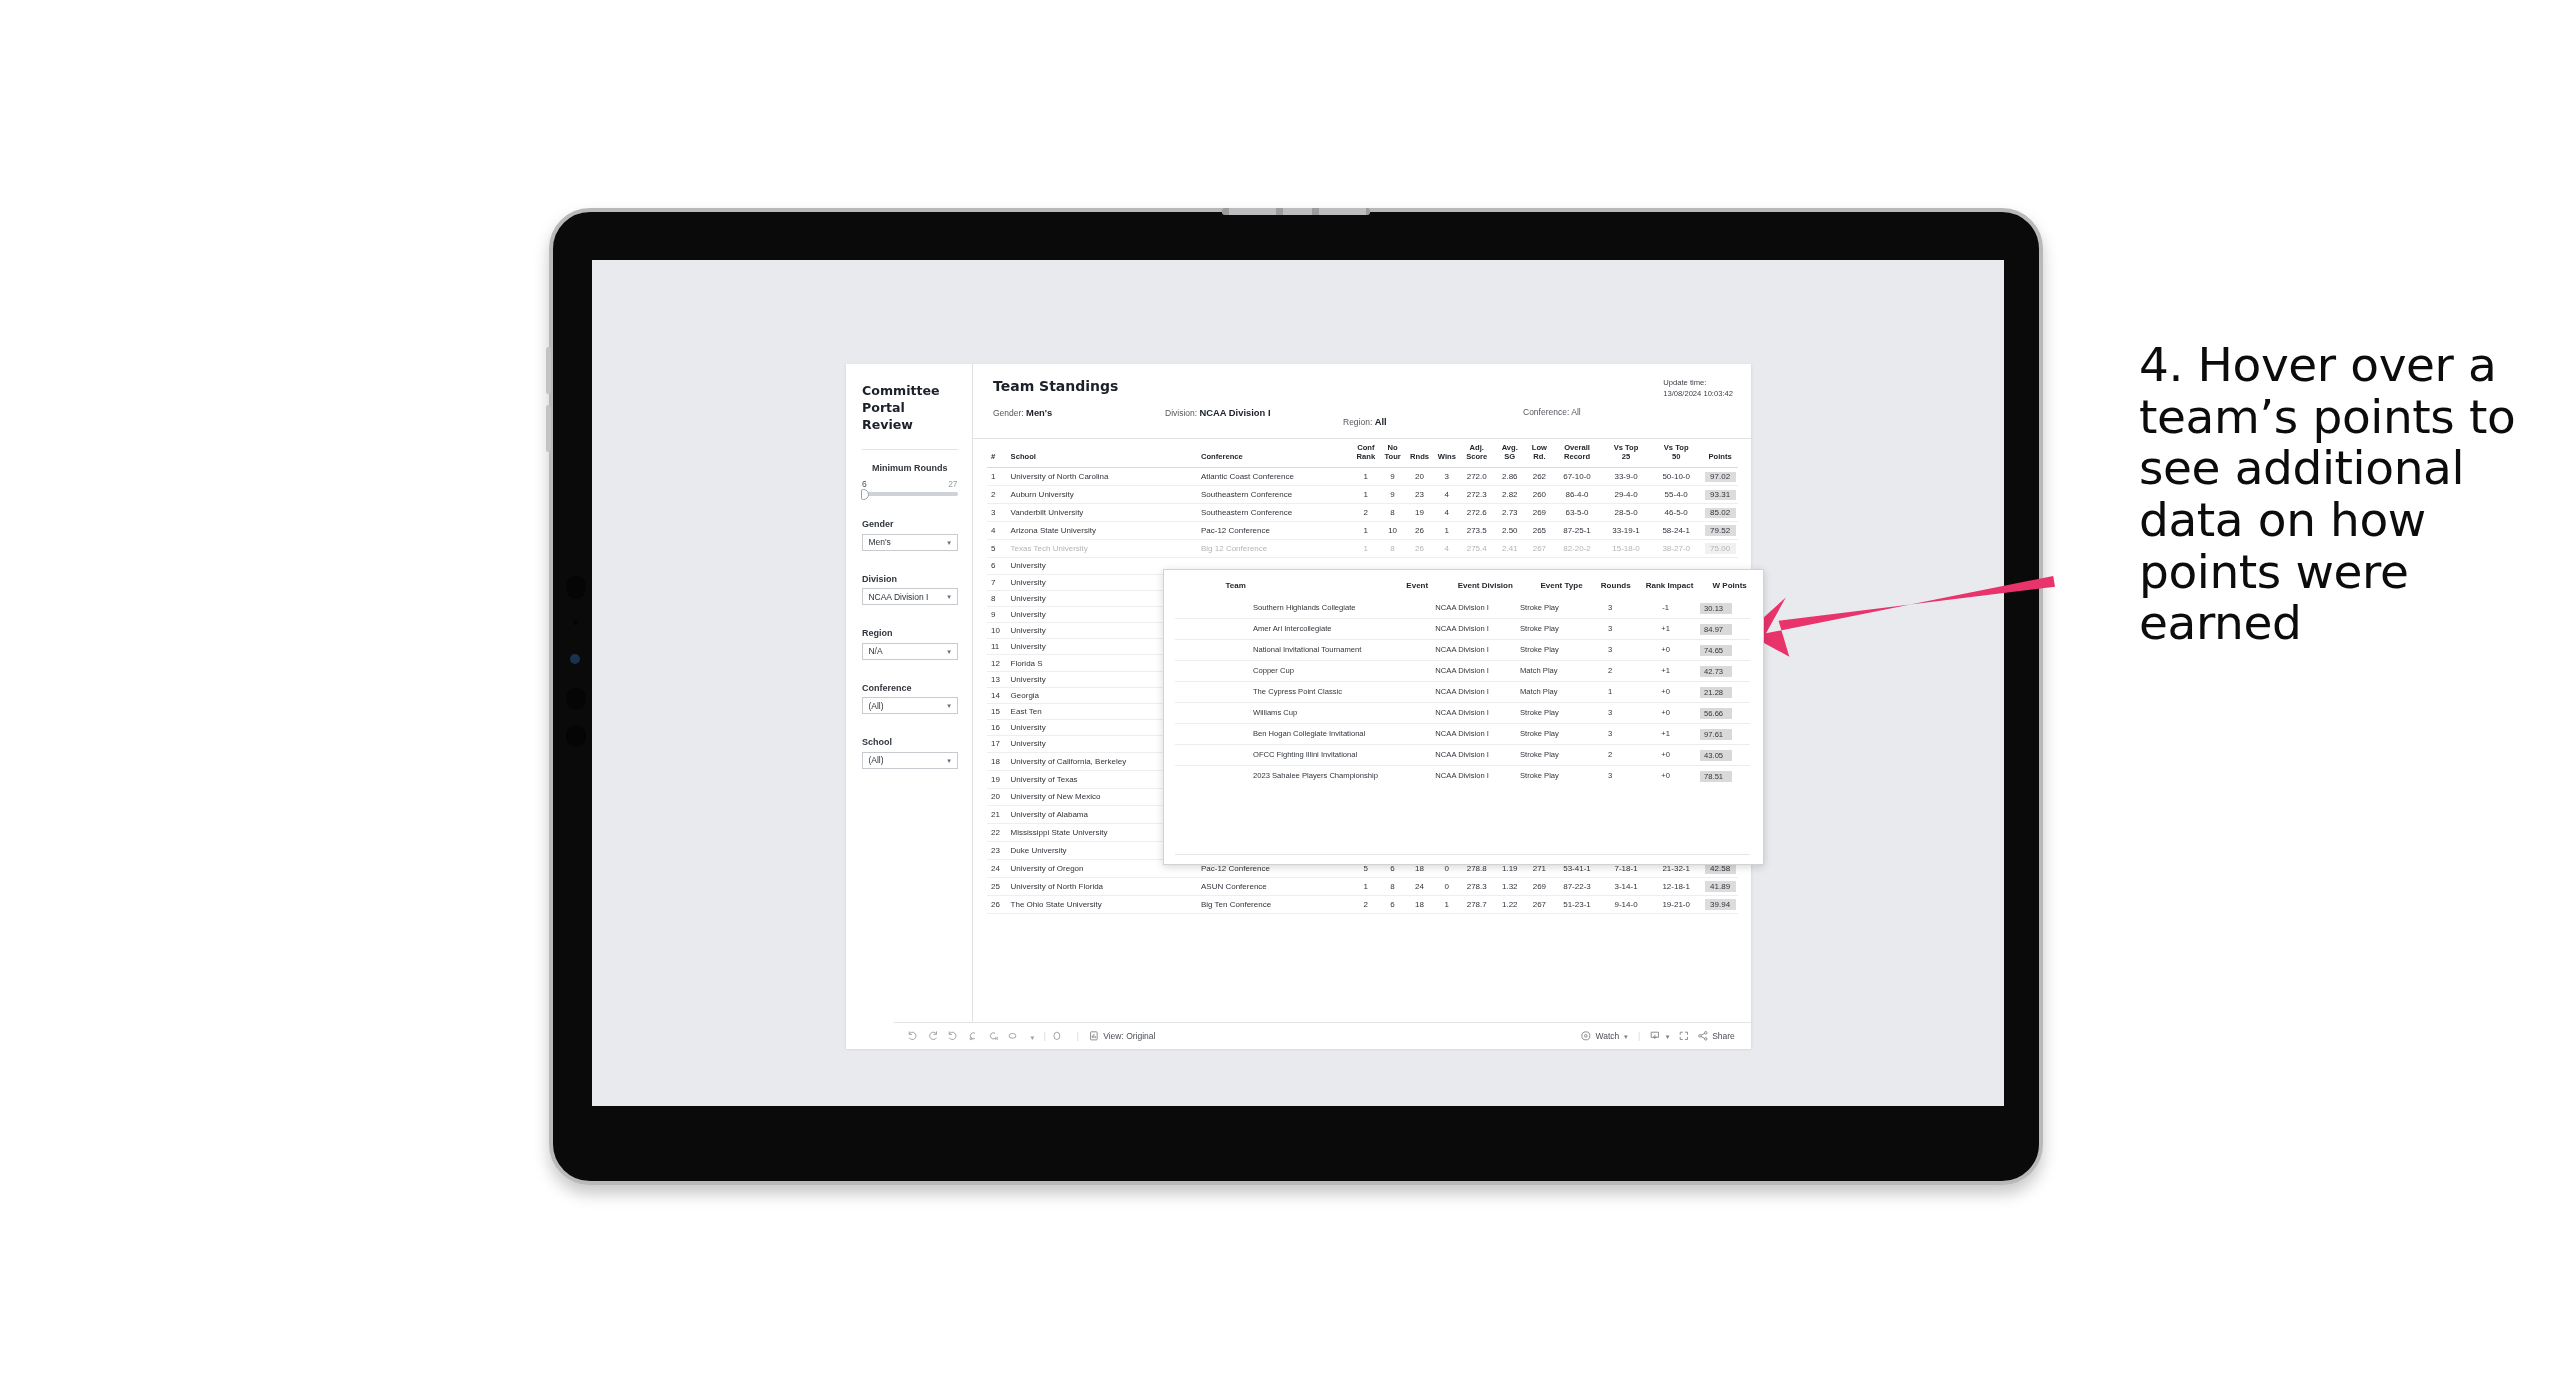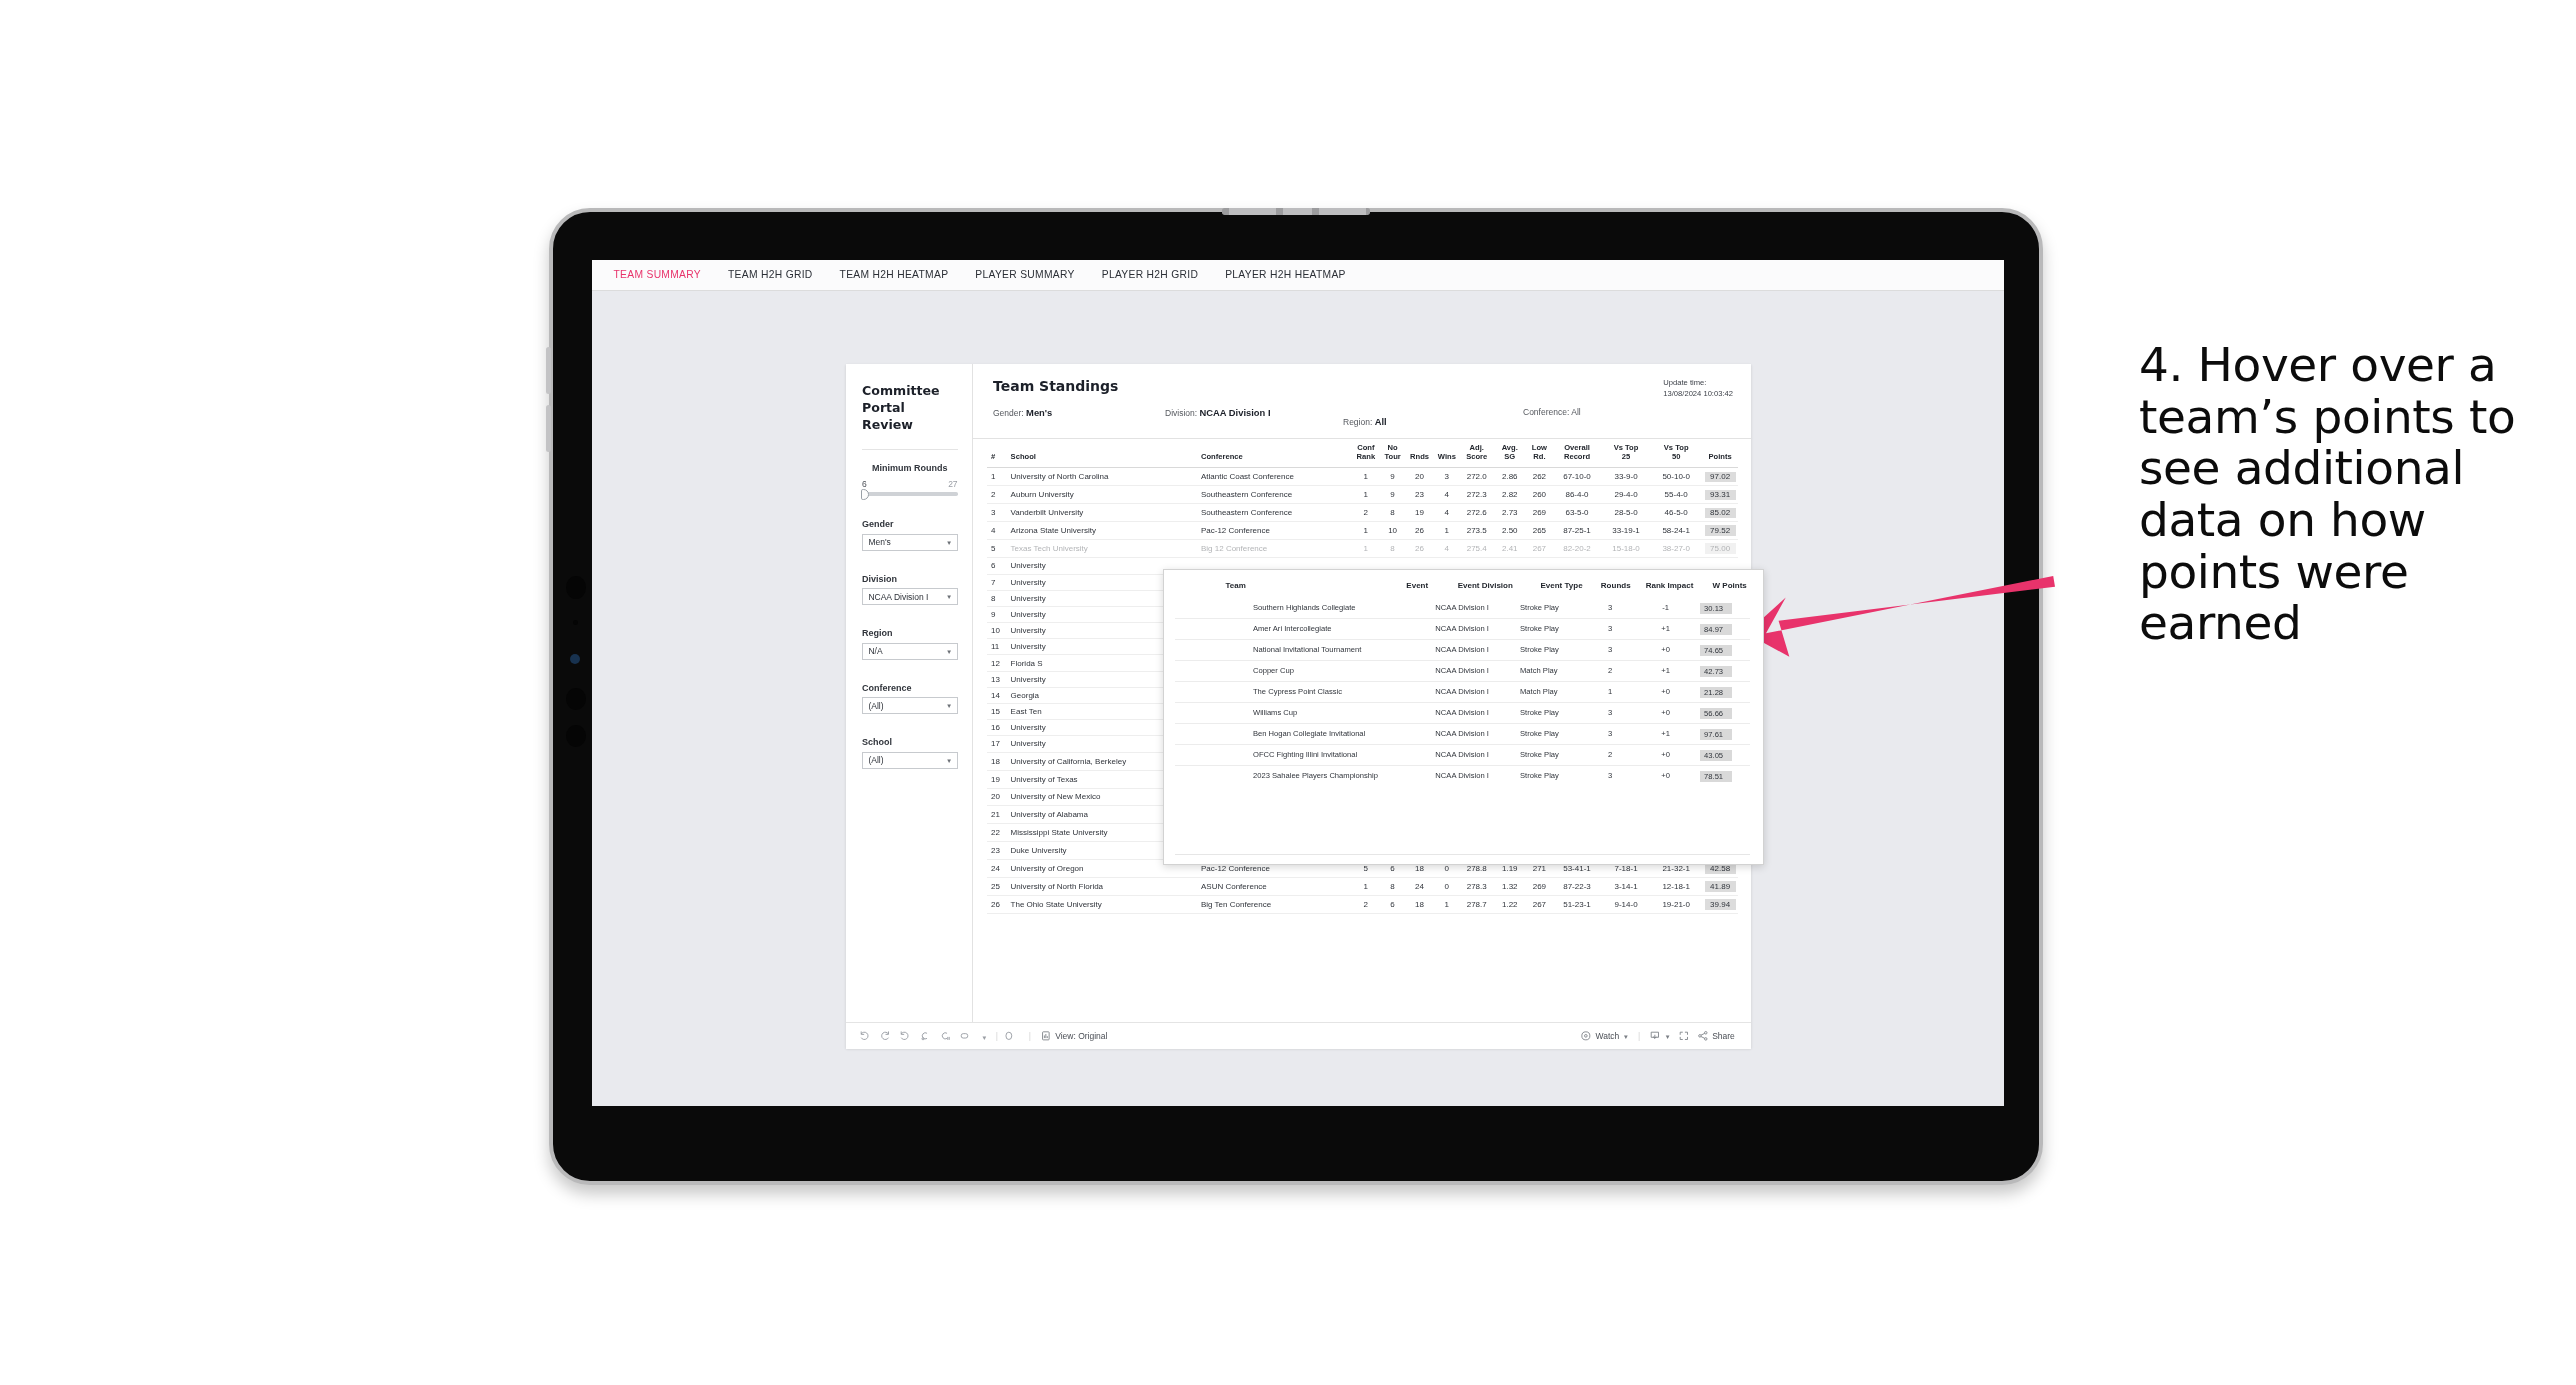--- a/index.html
+++ b/index.html
@@ -173,21 +173,21 @@
   .tt-rnds { width: 50px; text-align:center; }
   .tt-rank { width: 68px; text-align:center; }
   .tt-pts { width: 56px; text-align:left; }
   .tt-pts span { background:#d9d9d9; padding: 0.9px 3.6px; display:inline-block; min-width: 32px; }
   #tt-foot { position:absolute; left:10.8px; right:12.6px; bottom: 9px; border-top:0.9px solid #e6e6e6; }
 
   
   #toolbar {
     height: 27px; border-top: 0.9px solid #e4e4e4;
     display:flex; align-items:center; gap: 0; padding: 0 12.6px;
-    font-size: 8.5px; color:#4a4e55; background:#fff;
+    font-size: 8.5px; color:#4a4e55; background:#fff;margin-left:48px;
   }
   .tb-ico { width: 20px; text-align:center; color:#9b9fa5; font-size: 10.8px; cursor:pointer; }
   .tb-div { color:#d5d5d5; padding: 0 5.4px; }
   .tb-item { display:flex; align-items:center; gap:3.6px; cursor:pointer; padding: 0 3.6px; }
   .tb-right { margin-left:auto; display:flex; align-items:center; }
   svg.ti { display:block; }
 
   
   #annotation {
     position: absolute; left: 2139px; top: 339px; width: 422px;
@@ -205,28 +205,20 @@
   <div class="side-btn" style="top:193px;height:47px;"></div>
   <div class="bezel-dot" style="left:12.6px;top:364px;width:20px;height:23px;"></div>
   <div class="bezel-dot" style="left:20px;top:408px;width:4.5px;height:4.5px;"></div>
   <div class="bezel-dot" style="left:17px;top:442px;width:10px;height:10px;background:#18324f;"></div>
   <div class="bezel-dot" style="left:12.6px;top:476px;width:20px;height:21.5px;"></div>
   <div class="bezel-dot" style="left:12.6px;top:513px;width:20px;height:21.5px;"></div>
 
   <div id="screen">
 
 
-    <div id="subnav">
-      <div class="subnav-item active">TEAM SUMMARY</div>
-      <div class="subnav-item">TEAM H2H GRID</div>
-      <div class="subnav-item">TEAM H2H HEATMAP</div>
-      <div class="subnav-item">PLAYER SUMMARY</div>
-      <div class="subnav-item">PLAYER H2H GRID</div>
-      <div class="subnav-item">PLAYER H2H HEATMAP</div>
-    </div>
 
     <div id="viz">
       <div id="viz-body">
 
         <div id="filters">
           <div id="portal-title">
             <span>Committee</span><br>
             <span>Portal Review</span>
           </div>
           <hr>

